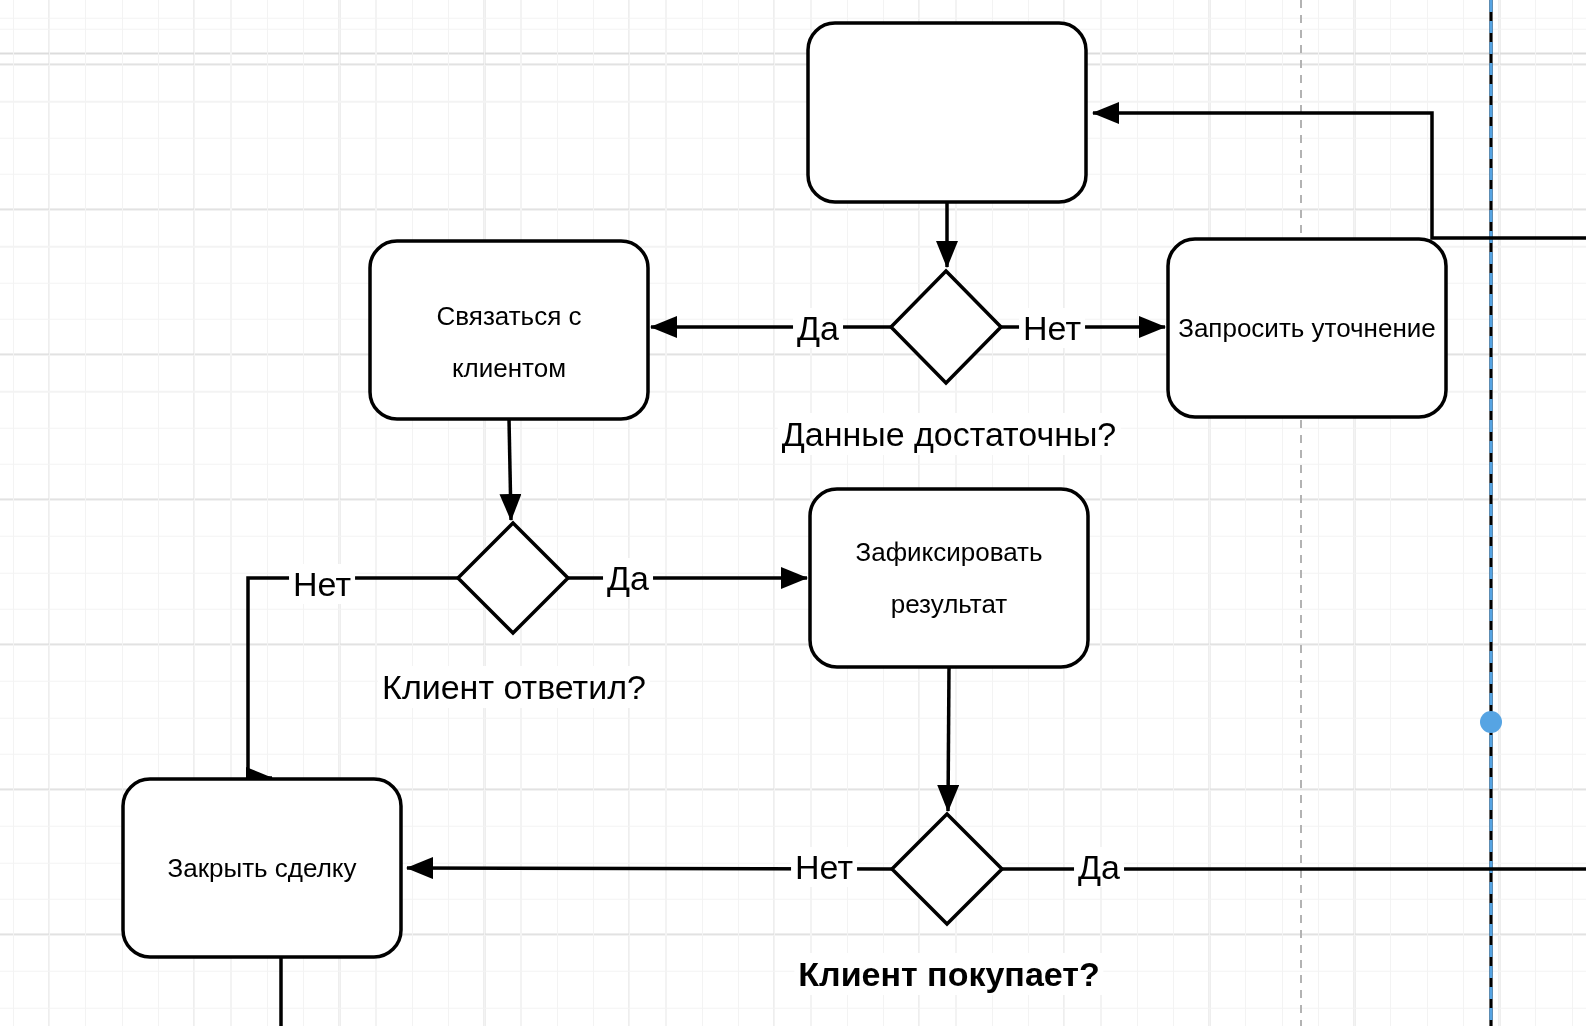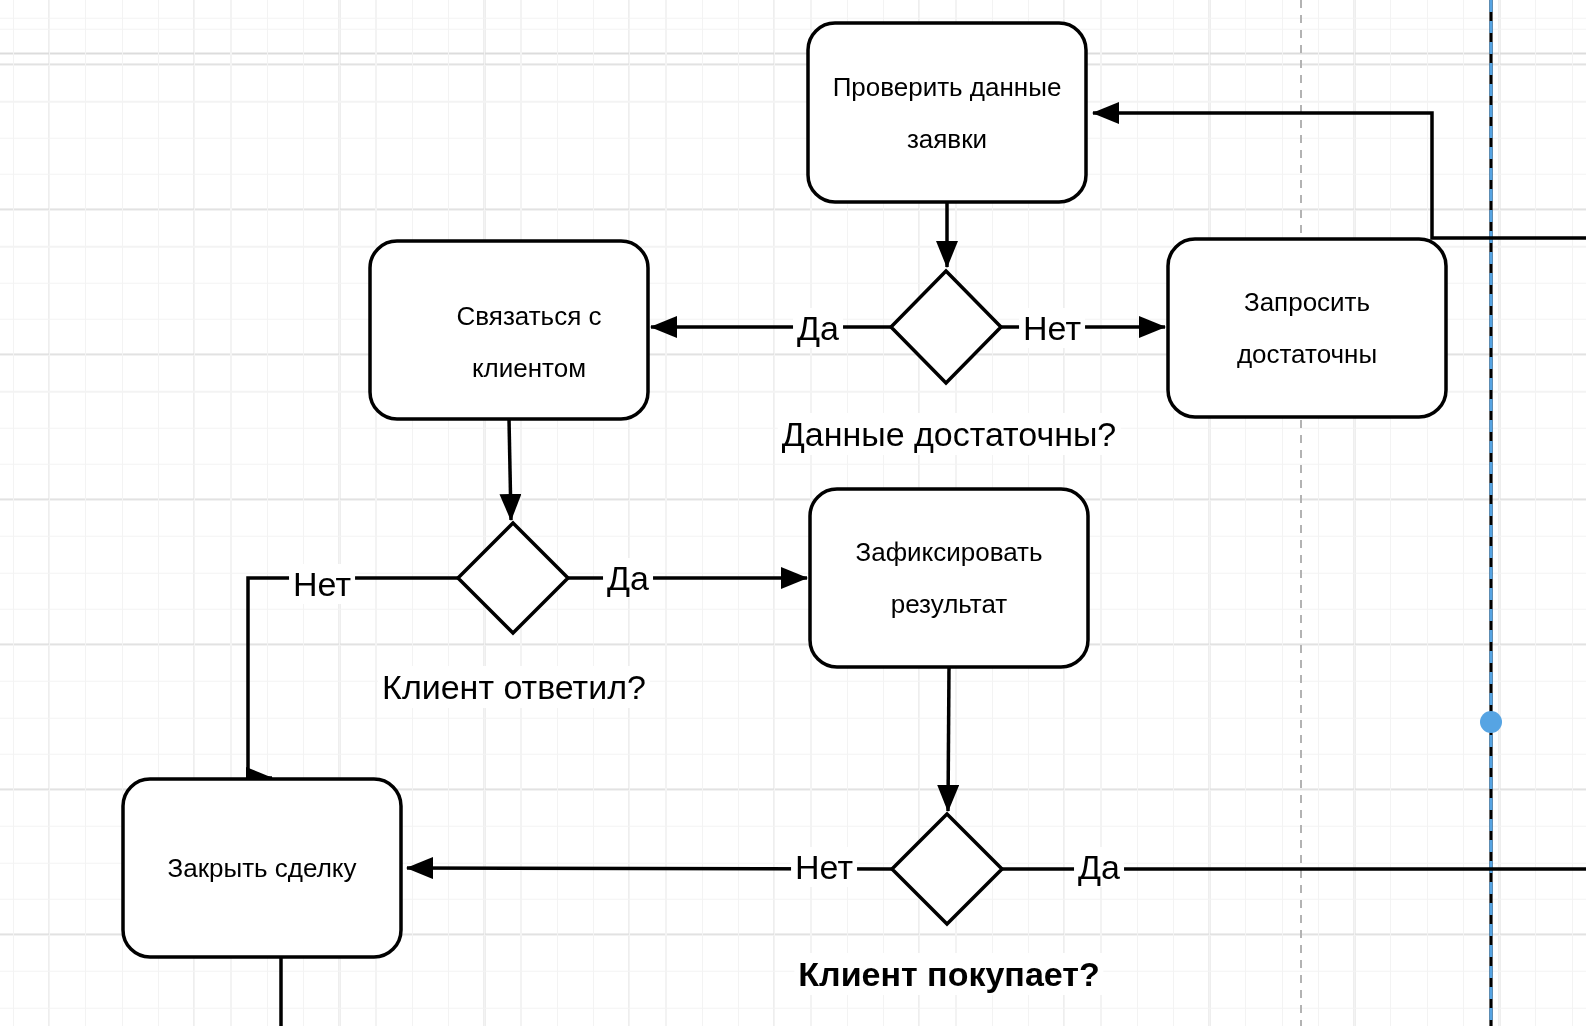--- a/index.html
+++ b/index.html
@@ -62,29 +62,25 @@
       <rect x="808" y="23" width="278" height="179" rx="27" ry="27" fill="#ffffff" stroke="#000" stroke-width="3.5"></rect>
       <rect x="370" y="241" width="278" height="178" rx="27" ry="27" fill="#ffffff" stroke="#000" stroke-width="3.5"></rect>
       <rect x="1168" y="239" width="278" height="178" rx="27" ry="27" fill="#ffffff" stroke="#000" stroke-width="3.5"></rect>
       <rect x="810" y="489" width="278" height="178" rx="27" ry="27" fill="#ffffff" stroke="#000" stroke-width="3.5"></rect>
       <rect x="123" y="779" width="278" height="178" rx="27" ry="27" fill="#ffffff" stroke="#000" stroke-width="3.5"></rect>
       <polygon points="946,271 1001,327 946,383 891,327" fill="#ffffff" stroke="#000" stroke-width="3.5" stroke-miterlimit="10"></polygon>
       <polygon points="513,523 568,578 513,633 458,578" fill="#ffffff" stroke="#000" stroke-width="3.5" stroke-miterlimit="10"></polygon>
       <polygon points="947,814 1002,869 947,924 892,869" fill="#ffffff" stroke="#000" stroke-width="3.5" stroke-miterlimit="10"></polygon>
       <circle cx="1491" cy="722" r="11" fill="#56a4e3"></circle>
     </svg>
-<div class="node-label" style="left: 816px; top: 23px; width: 262px; height: 179px;">
-      <div>Проверить данные</div>
-      <div>заявки</div>
-    </div>
-    <div class="node-label" style="left: 398px; top: 241px; width: 262px; height: 202px;">
+    <div class="node-label" style="left: 378px; top: 241px; width: 262px; height: 202px;">
       <div>Связаться с клиентом</div>
     </div>
     <div class="node-label" style="left: 1176px; top: 239px; width: 262px; height: 178px;">
-      <div>Запросить достаточны</div>
+      <div>Запросить уточнение</div>
     </div>
     <div class="node-label" style="left: 818px; top: 489px; width: 262px; height: 178px;">
       <div>Зафиксировать</div>
       <div>результат</div>
     </div>
     <div class="node-label" style="left: 131px; top: 779px; width: 262px; height: 178px; justify-content: center;">
       <div>Закрыть сделку</div>
     </div>
     <div class="edge-label" style="left: 818px; top: 328px;">Да</div>
     <div class="edge-label" style="left: 1052px; top: 328px;">Нет</div>

